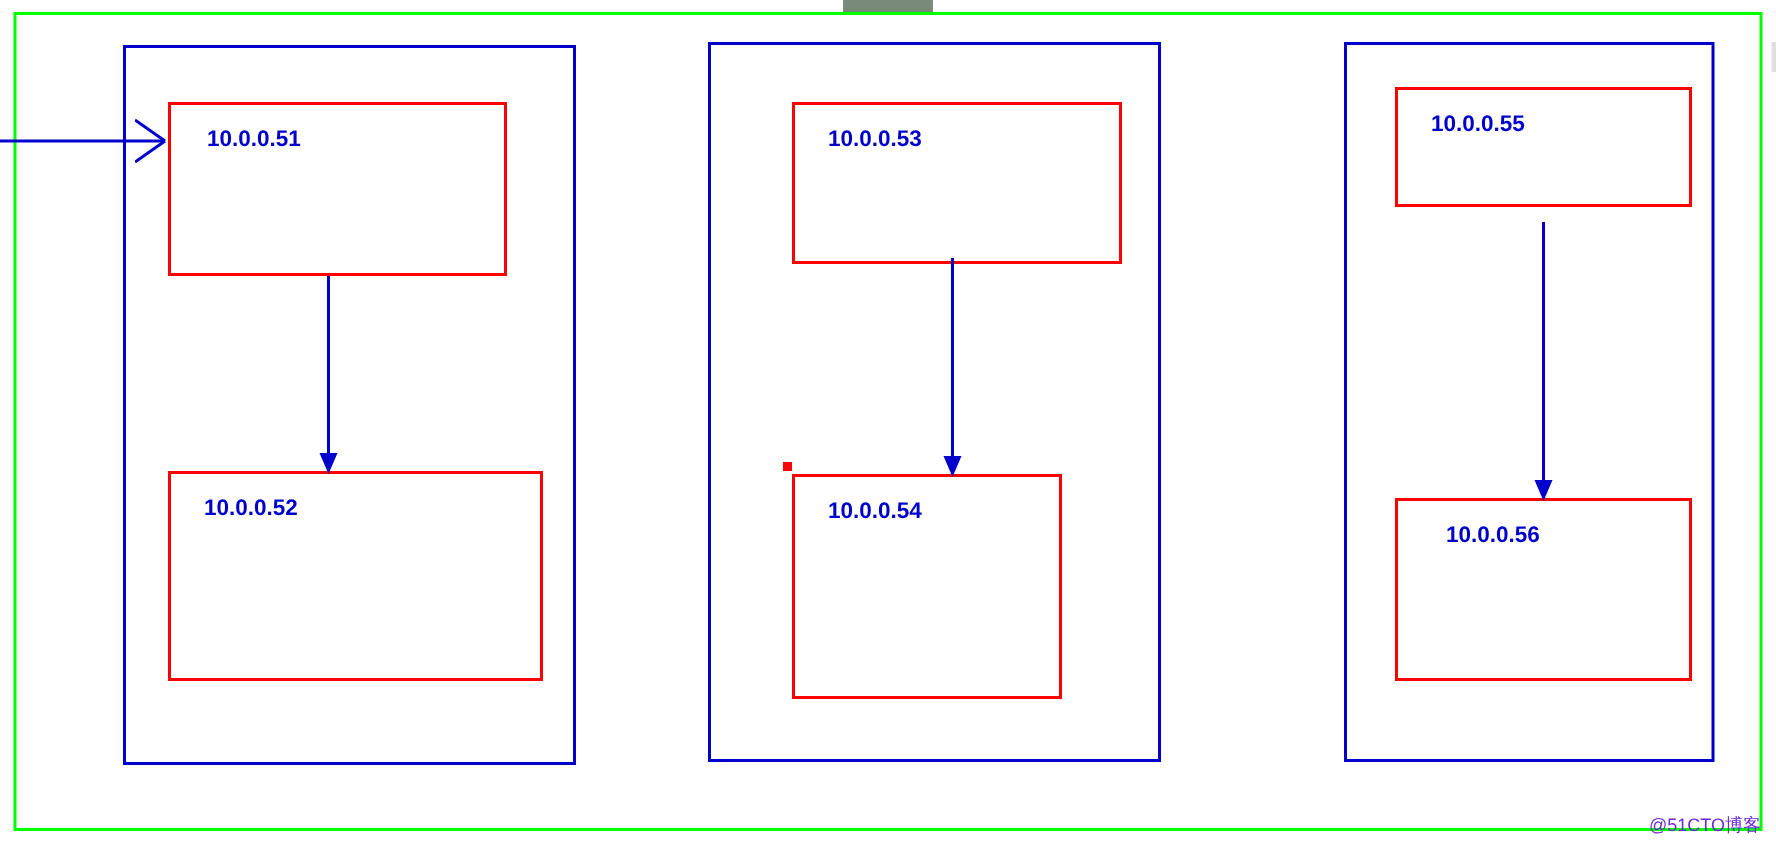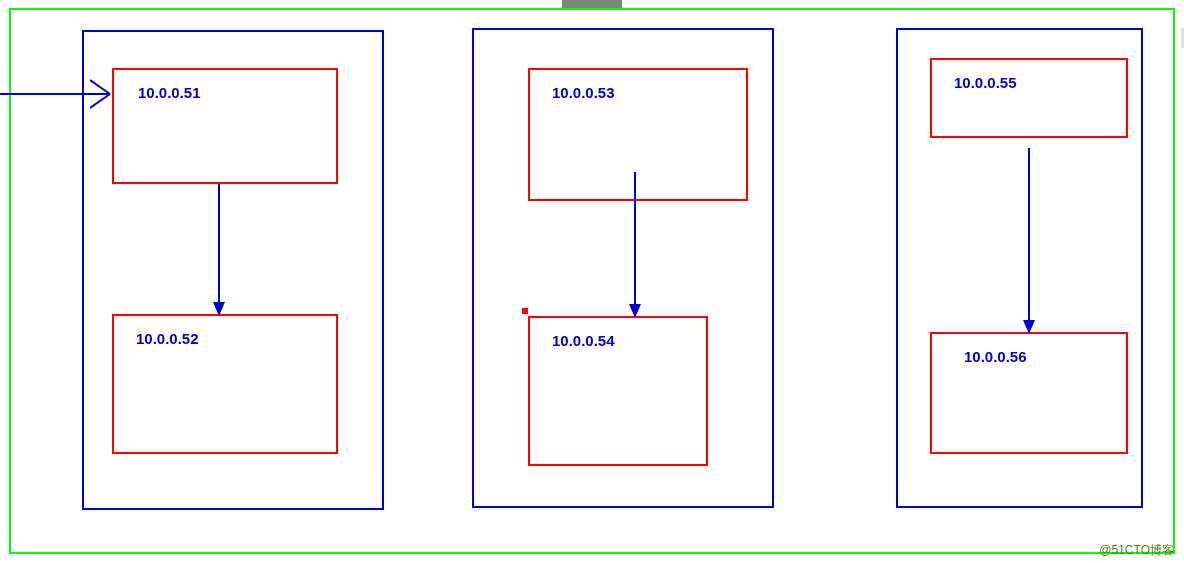--- a/index.html
+++ b/index.html
@@ -44,22 +44,22 @@
       position: absolute;
       border: 2px solid #ff0000;
       background: #ffffff;
       color: #0000cc;
       font-size: 15px;
       font-weight: bold;
       padding-left: 22px;
       padding-top: 14px;
     }
     .n51 { top: 68px;  left: 112px; width: 226px; height: 116px; padding-left: 24px; }
-    .n52 { top: 314px; left: 112px; width: 226px; height: 140px; }
-    .n53 { top: 68px;  left: 528px; width: 220px; height: 133px; }
+    .n52 { top: 314px; left: 112px; width: 250px; height: 140px; }
+    .n53 { top: 68px;  left: 528px; width: 220px; height: 108px; }
     .n54 { top: 316px; left: 528px; width: 180px; height: 150px; }
     .n55 { top: 58px;  left: 930px; width: 198px; height: 80px; }
     .n56 { top: 332px; left: 930px; width: 198px; height: 122px; padding-left: 32px; }
     .arrow-line {
       position: absolute;
       background: #0000cc;
       width: 2px;
     }
     .al1 { top: 184px; left: 218px; height: 130px; }
     .al2 { top: 172px; left: 634px; height: 144px; }
@@ -92,21 +92,21 @@
       left: 522px;
       width: 6px;
       height: 6px;
       background: #ff0000;
     }
     .watermark {
       position: absolute;
       bottom: 4px;
       right: 10px;
       font-size: 12px;
-      color: #4d7c0f;
+      color: #6d28d9;
     }
     .scroll-edge {
       position: absolute;
       top: 28px;
       right: 0;
       width: 3px;
       height: 20px;
       background: #e0e0e0;
     }
   </style>

